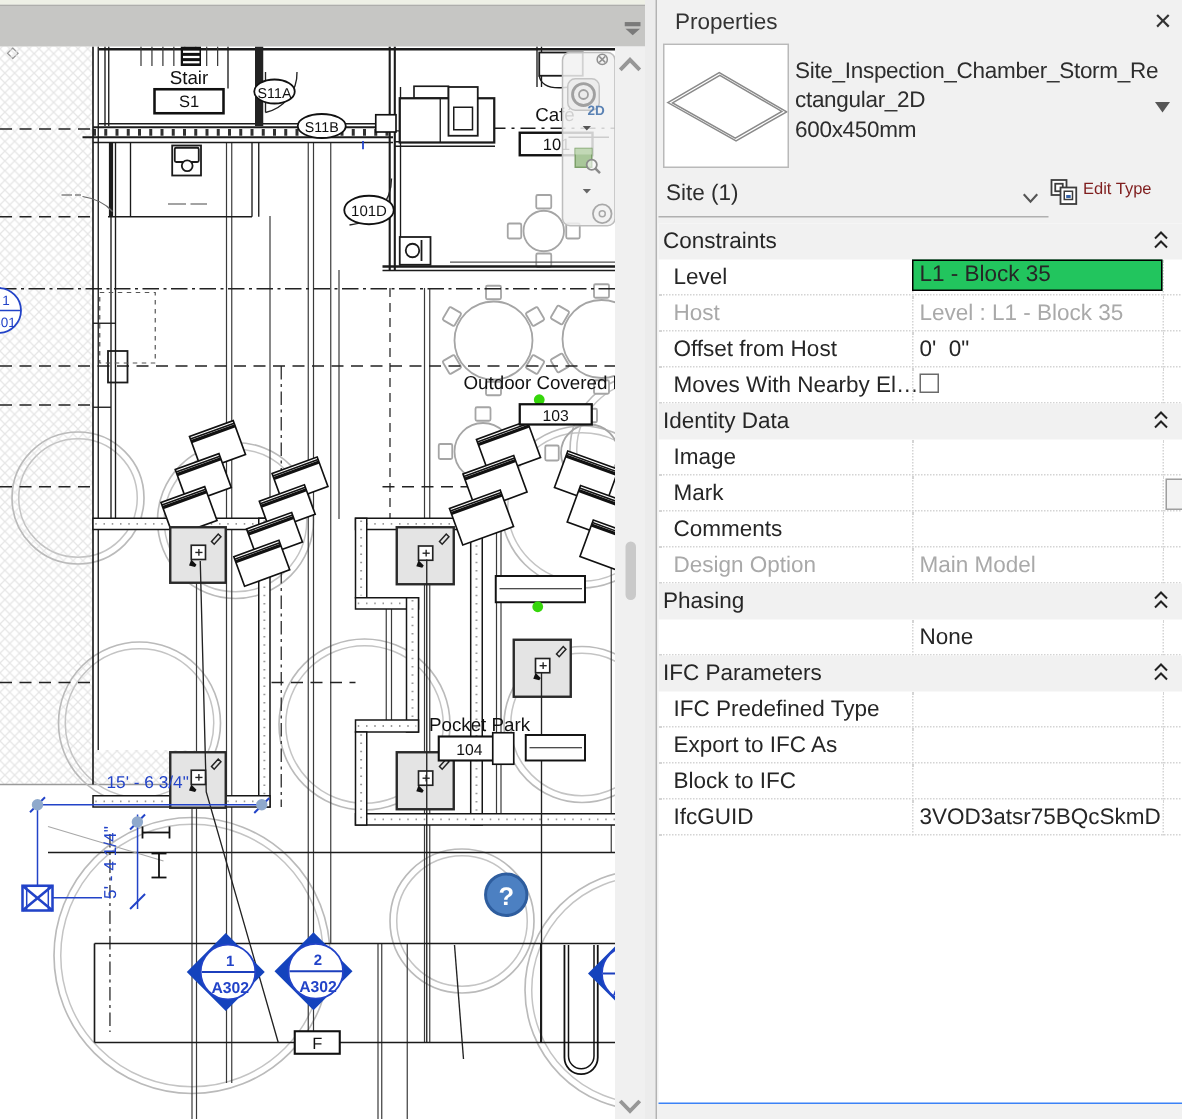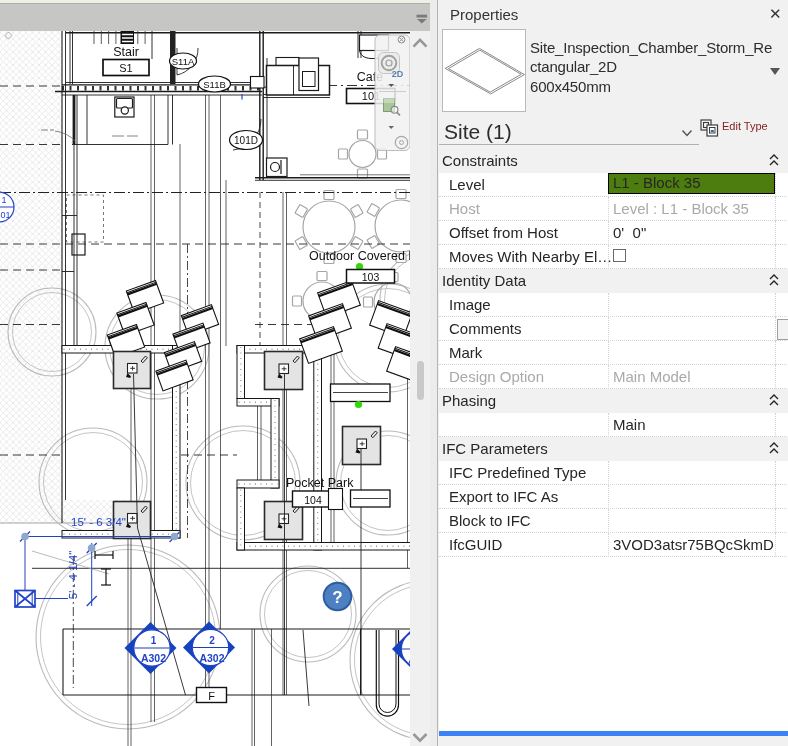--- a/index.html
+++ b/index.html
@@ -7,36 +7,36 @@
 #topbar{position:absolute;left:0;top:0;width:436px;height:31px;background:#c6c6c4;border-top:3.5px solid #eef0e6;box-shadow:inset 0 1px 0 #aeaeac}
 #vscroll{position:absolute;left:410px;top:31px;width:20px;height:715px;background:#f0f0f0}
 #gap{position:absolute;left:430px;top:0;width:7px;height:746px;background:#ececec}
 #thumb{position:absolute;left:7px;top:330px;width:7px;height:39px;background:#c9c9c9;border-radius:3.5px}
 #panel{position:absolute;left:437px;top:0;width:422px;height:746px;background:#f1f1f1;border-left:1px solid #b3b3b3}
 #ptitle{position:absolute;left:12px;top:6px;font-size:15px;color:#333}
 #pclose{position:absolute;left:331px;top:5px;font-size:15px;color:#333}
 #preview{position:absolute;left:4px;top:29px;width:84px;height:83px;background:#fff;border:1px solid #b9b9b9}
 #tname{position:absolute;left:92px;top:38px;width:240px;font-size:15px;line-height:19.3px;color:#2d2d2d;letter-spacing:-0.2px}
 #dd{position:absolute;left:332px;top:68px;width:0;height:0;border-left:5.5px solid transparent;border-right:5.5px solid transparent;border-top:7px solid #565656}
-#siterow{position:absolute;left:6px;top:120px;font-size:21px;color:#2d2d2d}
+#siterow{position:absolute;left:6px;top:120px;font-size:15px;color:#2d2d2d}
 #sitechev{position:absolute;left:243px;top:124px}
 #edittype{position:absolute;left:262px;top:119px}
 #etlabel{position:absolute;left:284px;top:120px;font-size:11px;color:#7f1d1d}
 #siteline{position:absolute;left:1px;top:144px;width:260px;height:1px;background:#b0b0b0}
-#grid{position:absolute;left:1px;top:148.5px;width:350px;height:587px;background:#fff;border-bottom:5px solid #3b82f6;font-size:15px;color:#262626}
+#grid{position:absolute;left:1px;top:148.5px;width:350px;height:587px;background:#fff;border-bottom:1px solid #3b82f6;font-size:15px;color:#262626}
 .hdr{position:relative;height:24px;background:#f1f1f1;line-height:24px;padding-left:3px}
 .hdr .chev{position:absolute;right:8px;top:0;width:14px;height:24px}
 .row{position:relative;height:24px;line-height:23px}
 .row .lbl{position:absolute;left:10px;top:0;white-space:nowrap}
 .row .val{position:absolute;left:169px;top:0;width:167px;padding-left:5px;white-space:nowrap;overflow:hidden}
 .row .d1{position:absolute;left:169px;top:0;height:24px;border-left:1px dotted #d4d4d4}
 .row .d2{position:absolute;left:336px;top:0;height:24px;border-left:1px dotted #d4d4d4}
 .row .db{position:absolute;left:0;bottom:0;width:350px;border-bottom:1px dotted #d4d4d4}
 .gray{color:#a9a9a9}
-#levelbox{position:absolute;left:170px;top:172.5px;width:167px;height:21px;border:1.5px solid #000;background:#4d7c0f;line-height:18px;padding-left:4px;font-size:15px;color:#262626}
+#levelbox{position:absolute;left:170px;top:172.5px;width:167px;height:21px;border:1.5px solid #000;background:#22c55e;line-height:18px;padding-left:4px;font-size:15px;color:#262626}
 #cbx{position:absolute;left:175px;top:249px;width:13px;height:13px;border:1px solid #6b6b6b;background:#fff}
 #combtn{position:absolute;left:339px;top:319px;width:14px;height:21px;border:1px solid #9f9f9f;background:#f3f3f3}
 </style></head><body>
 <div id="draw">
     <svg width="410" height="746" viewBox="0 0 410 746" style="position:absolute;left:0;top:0">
 <defs>
 <pattern id="xh" width="6.5" height="6.5" patternUnits="userSpaceOnUse">
 <path d="M0,0 L6.5,6.5 M6.5,0 L0,6.5" stroke="#e6e6e6" stroke-width="0.85" fill="none"></path>
 </pattern>
 </defs>
@@ -583,48 +583,48 @@
             </g>
           </svg></span></div>
       <div class="row">
         <span class="lbl">Image</span>
         <span class="val"></span>
         <span class="d1"></span>
         <span class="d2"></span>
         <span class="db"></span>
       </div>
       <div class="row">
+        <span class="lbl">Mark</span>
+        <span class="val"></span>
+        <span class="d1"></span>
+        <span class="d2"></span>
+        <span class="db"></span>
+      </div>
+      <div class="row">
         <span class="lbl">Comments</span>
-        <span class="val"></span>
-        <span class="d1"></span>
-        <span class="d2"></span>
-        <span class="db"></span>
-      </div>
-      <div class="row">
-        <span class="lbl">Mark</span>
         <span class="val"></span>
         <span class="d1"></span>
         <span class="d2"></span>
         <span class="db"></span>
       </div>
       <div class="row">
         <span class="lbl gray">Design Option</span>
         <span class="val gray">Main Model</span>
         <span class="d1"></span>
         <span class="d2"></span>
         <span class="db"></span>
       </div>
       <div class="hdr">Phasing<span class="chev"><svg width="14" height="24">
             <g fill="none" stroke="#222" stroke-width="1.3">
               <path d="M3,10 L7,6 L11,10"></path>
               <path d="M3,16 L7,12 L11,16"></path>
             </g>
           </svg></span></div>
       <div class="row">
-        <span class="val">Main</span>
+        <span class="val">None</span>
         <span class="d1"></span>
         <span class="d2"></span>
         <span class="db"></span>
       </div>
       <div class="hdr">IFC Parameters<span class="chev"><svg width="14" height="24">
             <g fill="none" stroke="#222" stroke-width="1.3">
               <path d="M3,10 L7,6 L11,10"></path>
               <path d="M3,16 L7,12 L11,16"></path>
             </g>
           </svg></span></div>

